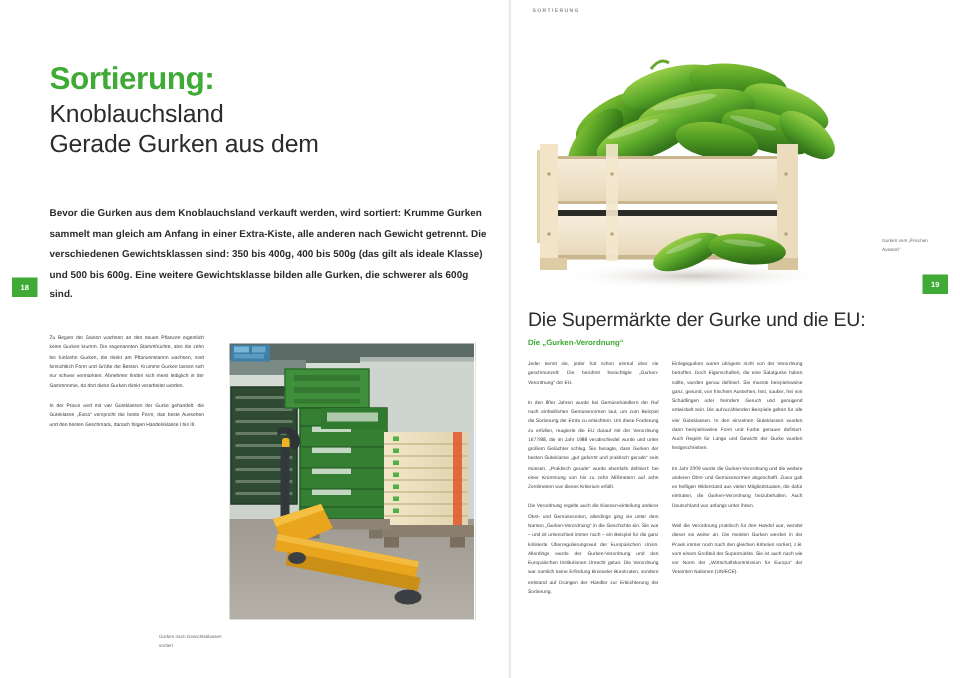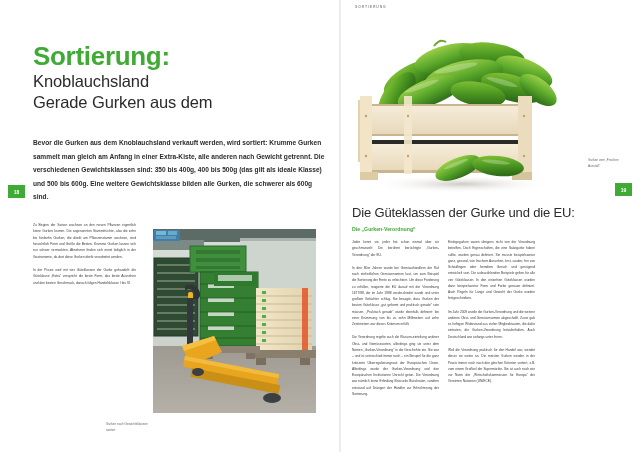--- a/index.html
+++ b/index.html
@@ -35,21 +35,21 @@
     color: #ffffff;
     font-size: 5px; font-weight: 700;
     display: flex; align-items: center; justify-content: center;
   }
   .page-badge.left  { left: 8px;  top: 185px; }
   .page-badge.right { right: 8px; top: 183px; }
 
   
   .title-block { position: absolute; left: 33px; top: 42px; width: 290px; }
   .title-main {
-    font-size: 26px; font-weight: 700; color: #3faa35;
+    font-size: 21px; font-weight: 700; color: #3faa35;
     line-height: 1.08; letter-spacing: -0.3px;
   }
   .title-sub {
     font-size: 16.5px; font-weight: 400; color: #2b2b2b;
     line-height: 1.25; letter-spacing: -0.1px; margin-top: 1px;
   }
   .intro {
     position: absolute; left: 33px; top: 136px; width: 292px;
     font-size: 6.6px; font-weight: 700; color: #2b2b2b;
     line-height: 2.06; letter-spacing: 0.02px;
@@ -329,21 +329,21 @@
         <g fill="#ffffff" opacity="0.25">
           <ellipse cx="104" cy="148" rx="13" ry="2" transform="rotate(-22 104 148)"></ellipse>
           <ellipse cx="144" cy="146" rx="14" ry="2" transform="rotate(6 144 146)"></ellipse>
         </g>
       </g>
     </svg>
   </div>
 
   <div class="cap-crate">Gurken vom „Frischen Ausstoß“</div>
 
-  <div class="rp-title">Die Güteklassen der Gurke und die EU:</div>
+  <div class="rp-title">Die Supermärkte der Gurke und die EU:</div>
   <div class="rp-subtitle">Die „Gurken-Verordnung“</div>
 
   <div class="rp-columns">
     <div class="rp-col">
       <p>Jeder kennt sie, jeder hat schon einmal über sie geschmunzelt: Die berühmt berüchtigte „Gurken-Verordnung“ der EU.</p>
       <p>In den 80er Jahren wurde bei Gemüsehändlern der Ruf nach einheitlichen Gemüsenormen laut, um zum Beispiel die Sortierung der Ernte zu erleichtern. Um diese Forderung zu erfüllen, reagierte die EU darauf mit der Verordnung 1677/88, die im Jahr 1988 verabschiedet wurde und unter großem Gelächter schlug. Sie besagte, dass Gurken der besten Güteklasse „gut geformt und praktisch gerade“ sein müssen. „Praktisch gerade“ wurde ebenfalls definiert: bei einer Krümmung von bis zu zehn Millimetern auf zehn Zentimetern war dieses Kriterium erfüllt.</p>
       <p>Die Verordnung regelte auch die Klassen-einteilung anderer Obst- und Gemüsesorten, allerdings ging sie unter dem Namen „Gurken-Verordnung“ in die Geschichte ein. Sie war – und ist unterschied immer noch – ein Beispiel für die ganz kritisierte Überregulierungswut der Europäischen Union. Allerdings wurde der Gurken-Verordnung und den Europäischen Institutionen Unrecht getan. Die Verordnung war nämlich keine Erfindung Brüsseler Bürokraten, sondern entstand auf Drängen der Händler zur Erleichterung der Sortierung.</p>
     </div>
     <div class="rp-col">
       <p>Einlegegurken waren übrigens nicht von der Verordnung betroffen. Doch Eigenschaften, die eine Salatgurke haben sollte, wurden genau definiert. Sie musste beispielsweise ganz, gesund, von frischem Aussehen, fest, sauber, frei von Schädlingen oder fremdem Geruch und genügend entwickelt sein. Die aufzuzählenden Beispiele gelten für alle vier Güteklassen. In den einzelnen Güteklassen wurden dann beispielsweise Form und Farbe genauer definiert. Auch Regeln für Länge und Gewicht der Gurke wurden festgeschrieben.</p>

